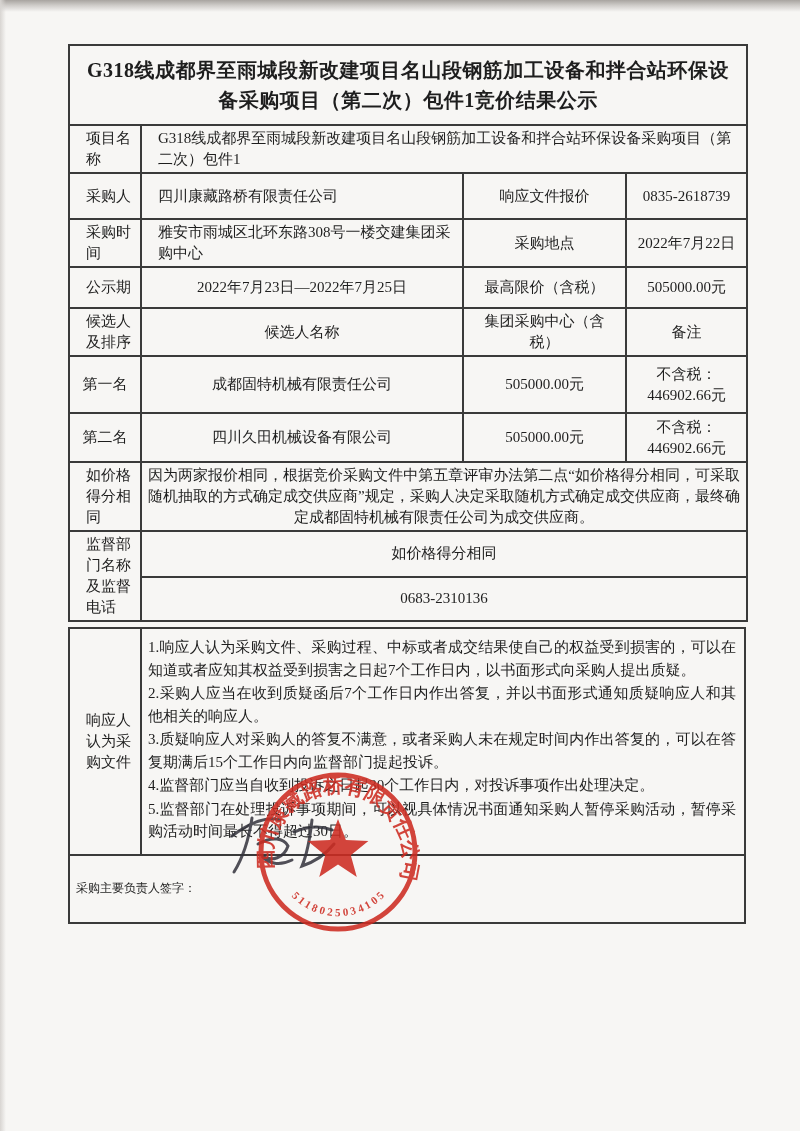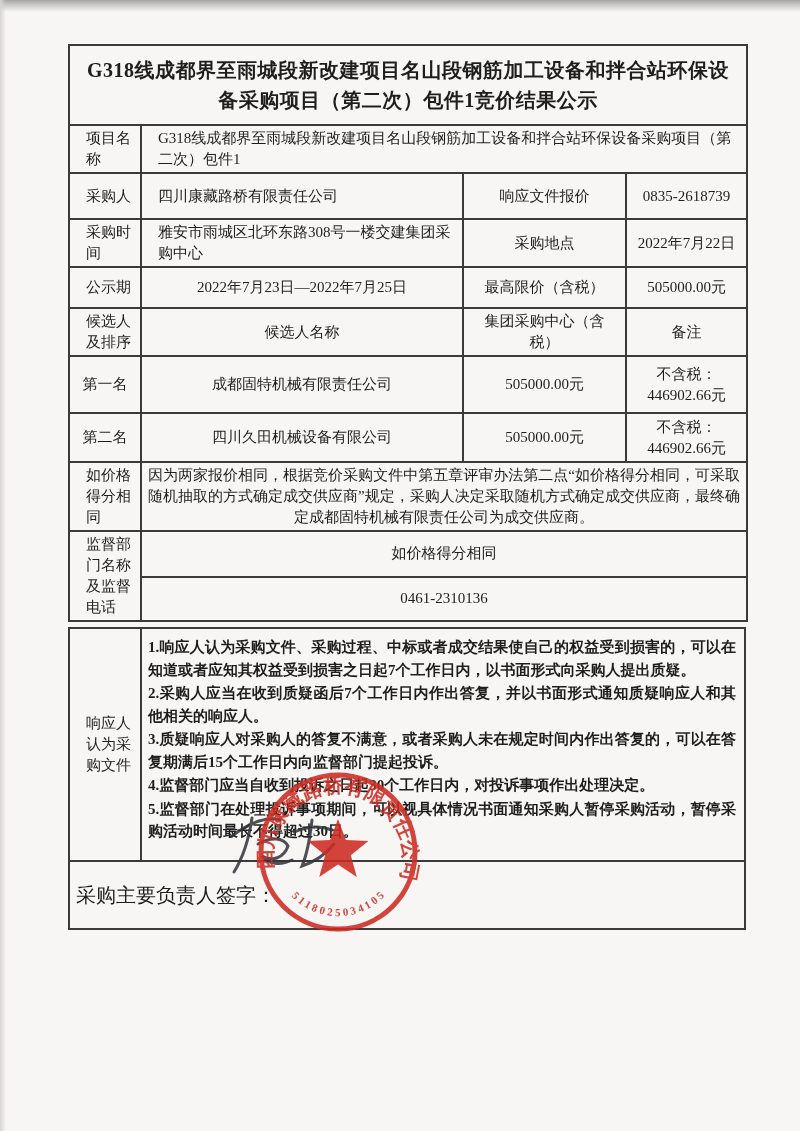--- a/index.html
+++ b/index.html
@@ -55,26 +55,25 @@
   .ctr{text-align:center;}
   .just{text-align:justify;text-align-last:center;}
   .r-h46{height:42px;} .r-h44{height:40px;} .r-h45{height:41px;}
   .r-h39{height:35px;} .r-h41{height:37px;} .r-h55{height:51px;}
   .r-h47{height:43px;} .r-h61{height:57px;} .r-h38{height:34px;}
   .r-h37{height:33px;}
   .remark-line{display:block;line-height:1.35;}
   .notes-cell{
     height:182px;
     vertical-align:middle;
-    padding:6px 8px 16px 6px;
-    font-weight:bold;
+    padding:6px 8px 10px 6px;
   }
   .notes-cell div{margin:1px 0;line-height:1.5;text-align:justify;}
   .sig-row td{height:62px;vertical-align:middle;}
-  .sig-label{font-size:20px;}
+  .sig-label{font-size:12px;}
   
   .signature{
     position:absolute;left:222px;top:798px;
     width:130px;height:86px;z-index:3;
   }
   
   .stamp{
     position:absolute;left:252px;top:766px;
     width:172px;height:172px;z-index:4;
     opacity:.88;
@@ -146,21 +145,21 @@
     </tr>
     <tr>
       <td class="lbl r-h61">如价格得分相同</td>
       <td colspan="3" class="just">因为两家报价相同，根据竞价采购文件中第五章评审办法第二点“如价格得分相同，可采取随机抽取的方式确定成交供应商”规定，采购人决定采取随机方式确定成交供应商，最终确定成都固特机械有限责任公司为成交供应商。</td>
     </tr>
     <tr>
       <td rowspan="2" class="lbl">监督部门名称及监督电话</td>
       <td colspan="3" class="ctr r-h38">如价格得分相同</td>
     </tr>
     <tr>
-      <td colspan="3" class="ctr r-h37">0461-2310136</td>
+      <td colspan="3" class="ctr r-h37">0683-2310136</td>
     </tr>
   </tbody>
     </table>
 
   <table id="tbl-notes">
     <colgroup>
         <col class="c-label">
         <col>
       </colgroup>
     <tbody>

